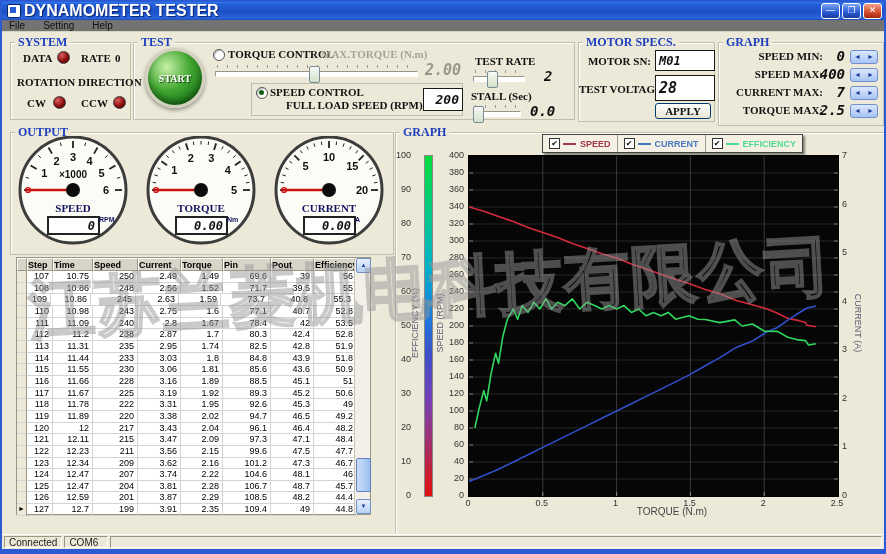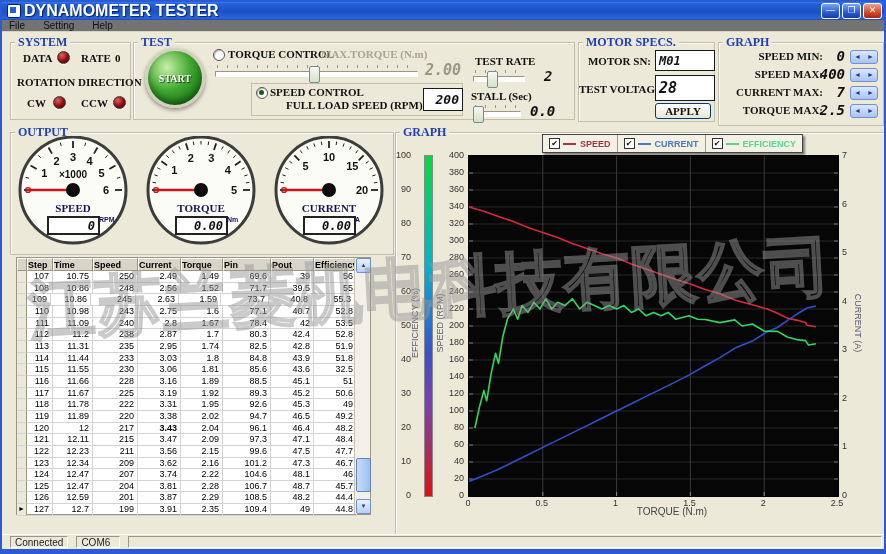--- a/index.html
+++ b/index.html
@@ -17,21 +17,21 @@
   .tbtns{display:flex;gap:2px;}
   .tbtn{width:17px;height:14px;border:1px solid #fff;border-radius:3px;color:#fff;
     font-size:9px;line-height:12px;text-align:center;
     background:linear-gradient(180deg,#7aa4f4,#2a5ad4 60%,#1c3c9c);}
   .tbtn.close{background:linear-gradient(180deg,#f0a088,#d44a2c 60%,#a02810);}
   .menubar{position:absolute;left:0;top:18px;right:0;height:11px;background:#737373;
     border-bottom:1px solid #d8d4c4;display:flex;align-items:center;gap:4px;}
   .menu-item{font-size:10px;color:#111;padding:0 7px;}
   .statusbar{position:absolute;left:0;bottom:0;right:0;height:14px;background:#ece9d8;
     border-top:1px solid #fff;display:flex;align-items:stretch;font-size:10px;color:#222;}
-  .scell{border:1px solid;border-color:#9a9684 #fff #fff #9a9684;margin:1px 0 1px 8px;
+  .scell{border:1px solid;border-color:#9a9684 #fff #fff #9a9684;margin:1px 0 1px 2px;
     padding:0 4px;display:flex;align-items:center;}
   .scell.fill{flex:1;margin-right:2px;}
   
   .group{position:absolute;border:1px solid #c2beac;box-shadow:1px 1px 0 #fff inset;}
   .glabel{position:absolute;top:-8px;left:4px;background:#ece9d8;padding:0 3px;
     color:#1d3fbe;font-family:"Liberation Serif",serif;font-weight:bold;font-size:12px;}
   .slabel{font-family:"Liberation Serif",serif;font-weight:bold;font-size:11px;color:#111;position:absolute;white-space:nowrap;}
   .gray{color:#a8a494;}
   .seg{font-family:"DejaVu Sans Mono",monospace;font-weight:bold;font-style:italic;color:#111;}
   .seg.dim{color:#9a9788;}
@@ -430,21 +430,21 @@
         </div>
         <div class="trow">
           <span class="td sel" style="width:10px;"></span>
           <span class="td" style="width:26px;">115</span>
           <span class="td" style="width:40px;">11.55</span>
           <span class="td" style="width:45px;">230</span>
           <span class="td" style="width:43px;">3.06</span>
           <span class="td" style="width:42px;">1.81</span>
           <span class="td" style="width:48px;">85.6</span>
           <span class="td" style="width:43px;">43.6</span>
-          <span class="td" style="width:43px;">32.5</span>
+          <span class="td" style="width:43px;">50.9</span>
         </div>
         <div class="trow">
           <span class="td sel" style="width:10px;"></span>
           <span class="td" style="width:26px;">116</span>
           <span class="td" style="width:40px;">11.66</span>
           <span class="td" style="width:45px;">228</span>
           <span class="td" style="width:43px;">3.16</span>
           <span class="td" style="width:42px;">1.89</span>
           <span class="td" style="width:48px;">88.5</span>
           <span class="td" style="width:43px;">45.1</span>
@@ -481,21 +481,21 @@
           <span class="td" style="width:42px;">2.02</span>
           <span class="td" style="width:48px;">94.7</span>
           <span class="td" style="width:43px;">46.5</span>
           <span class="td" style="width:43px;">49.2</span>
         </div>
         <div class="trow">
           <span class="td sel" style="width:10px;"></span>
           <span class="td" style="width:26px;">120</span>
           <span class="td" style="width:40px;">12</span>
           <span class="td" style="width:45px;">217</span>
-          <span class="td" style="width:43px;font-weight:bold;">3.43</span>
+          <span class="td" style="width:43px;">3.43</span>
           <span class="td" style="width:42px;">2.04</span>
           <span class="td" style="width:48px;">96.1</span>
           <span class="td" style="width:43px;">46.4</span>
           <span class="td" style="width:43px;">48.2</span>
         </div>
         <div class="trow">
           <span class="td sel" style="width:10px;"></span>
           <span class="td" style="width:26px;">121</span>
           <span class="td" style="width:40px;">12.11</span>
           <span class="td" style="width:45px;">215</span>

